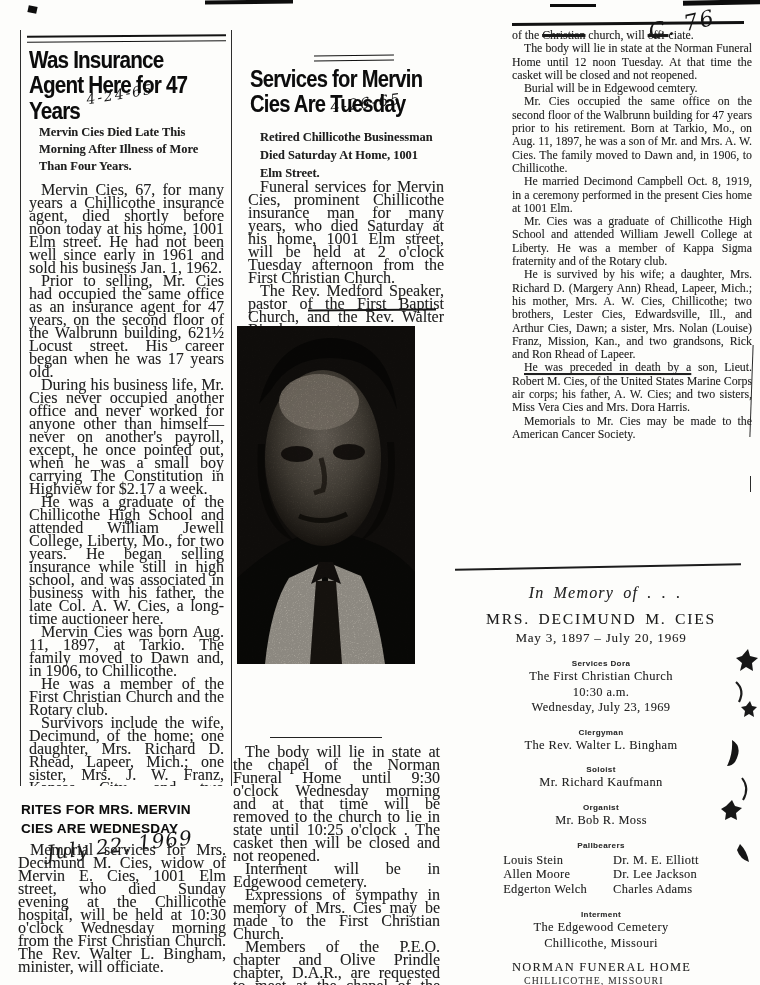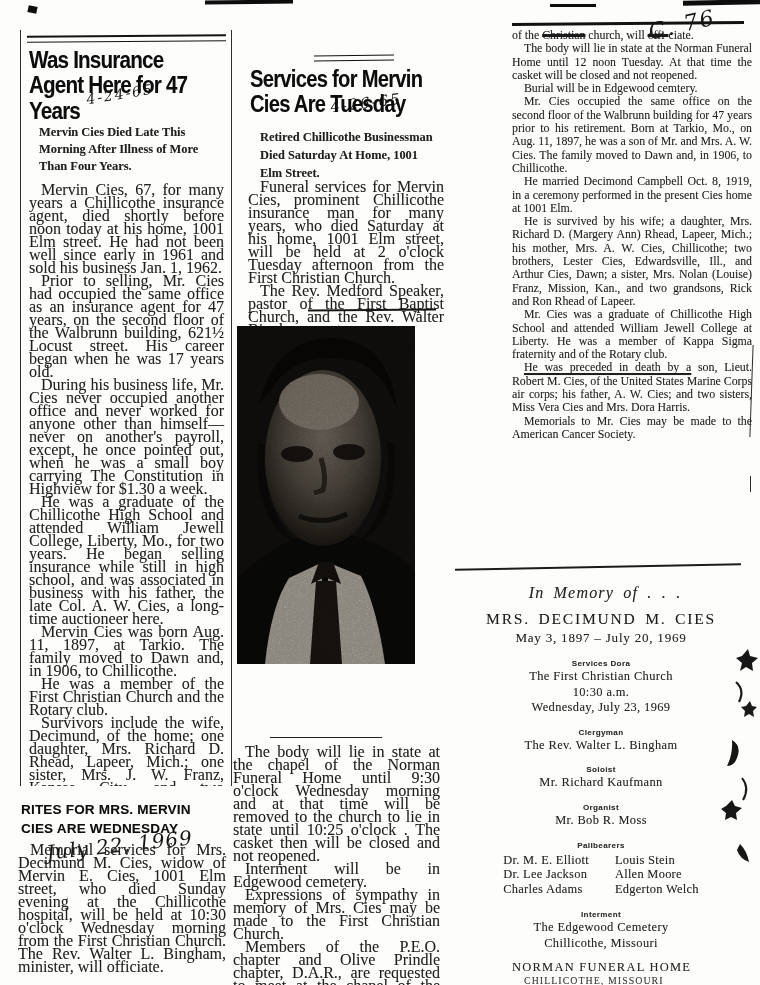--- a/index.html
+++ b/index.html
@@ -101,21 +101,21 @@
   <div class="hw hw-mid">4-26-65</div>
   <div class="hw hw-rites">July 22, 1969</div>
 
   <section class="col-left">
     <article class="box1">
       <div class="box-toprule"></div>
       <h1 class="head-left">Was Insurance Agent Here for 47 Years</h1>
       <h2 class="subhead-left">Mervin Cies Died Late This Morning After Illness of More Than Four Years.</h2>
       <p>Mervin Cies, 67, for many years a Chillicothe insurance agent, died shortly before noon today at his home, 1001 Elm street. He had not been well since early in 1961 and sold his business Jan. 1, 1962.</p>
       <p>Prior to selling, Mr. Cies had occupied the same office as an insurance agent for 47 years, on the second floor of the Walbrunn building, 621½ Locust street. His career began when he was 17 years old.</p>
-      <p>During his business life, Mr. Cies never occupied another office and never worked for anyone other than himself—never on another's payroll, except, he once pointed out, when he was a small boy carrying The Constitution in Highview for $1.30 a week.</p>
+      <p>During his business life, Mr. Cies never occupied another office and never worked for anyone other than himself—never on another's payroll, except, he once pointed out, when he was a small boy carrying The Constitution in Highview for $2.17 a week.</p>
       <p>He was a graduate of the Chillicothe High School and attended William Jewell College, Liberty, Mo., for two years. He began selling insurance while still in high school, and was associated in business with his father, the late Col. A. W. Cies, a long-time auctioneer here.</p>
       <p>Mervin Cies was born Aug. 11, 1897, at Tarkio. The family moved to Dawn and, in 1906, to Chillicothe.</p>
       <p>He was a member of the First Christian Church and the Rotary club.</p>
       <p>Survivors include the wife, Decimund, of the home; one daughter, Mrs. Richard D. Rhead, Lapeer, Mich.; one sister, Mrs. J. W. Franz, Kansas City, and two brothers, Arthur Cies of Dawn and Lester Cies of Illinois. He was preceded in death by a son, Robert M. Cies, a second lieutenant in the Marine Air Corps who was killed in action in 1945.</p>
       <p>The body was removed to the Norman Funeral Home where funeral arrangements will be announced later.</p>
       <div class="end-rule"></div>
     </article>
   </section>
 
   <article class="rites">
@@ -174,22 +174,22 @@
     </div>
   </section>
 
   <section class="col-right">
     <div class="right-rule-top"></div>
     <p class="p-first"><span>of the </span><span class="strike">Christian</span><span> church, will </span><span class="strike">offi-</span><span>ciate.</span></p>
     <p>The body will lie in state at the Norman Funeral Home until 12 noon Tuesday. At that time the casket will be closed and not reopened.</p>
     <p>Burial will be in Edgewood cemtery.</p>
     <p>Mr. Cies occupied the same office on the second floor of the Walbrunn building for 47 years prior to his retirement. Born at Tarkio, Mo., on Aug. 11, 1897, he was a son of Mr. and Mrs. A. W. Cies. The family moved to Dawn and, in 1906, to Chillicothe.</p>
     <p>He married Decimond Campbell Oct. 8, 1919, in a ceremony performed in the present Cies home at 1001 Elm.</p>
+    <p>Mr. Cies was a graduate of Chillicothe High School and attended William Jewell College at Liberty. He was a member of Kappa Sigma fraternity and of the Rotary club.</p>
     <p>He is survived by his wife; a daughter, Mrs. Richard D. (Margery Ann) Rhead, Lapeer, Mich.; his mother, Mrs. A. W. Cies, Chillicothe; two brothers, Lester Cies, Edwardsville, Ill., and Arthur Cies, Dawn; a sister, Mrs. Nolan (Louise) Franz, Mission, Kan., and two grandsons, Rick and Ron Rhead of Lapeer.</p>
-    <p>Mr. Cies was a graduate of Chillicothe High School and attended William Jewell College at Liberty. He was a member of Kappa Sigma fraternity and of the Rotary club.</p>
     <p><span class="uline">He was preceded in death by a</span><span> son, Lieut. Robert M. Cies, of the United States Marine Corps air corps; his father, A. W. Cies; and two sisters, Miss Vera Cies and Mrs. Dora Harris.</span></p>
     <p>Memorials to Mr. Cies may be made to the American Cancer Society.</p>
   </section>
 
   <div class="pen-v"></div>
   <div class="pen-v2"></div>
   <div class="rule-memory"></div>
 
   <section class="memorial">
     <div class="in-memory">In Memory of . . .</div>
@@ -206,28 +206,28 @@
 
     <div class="mem-label">Soloist</div>
     <div class="mem-line">Mr. Richard Kaufmann</div>
 
     <div class="mem-label">Organist</div>
     <div class="mem-line">Mr. Bob R. Moss</div>
 
     <div class="mem-label">Pallbearers</div>
     <div class="pall-cols">
       <div class="pall-col">
+        <div>Louis Stein</div>
+        <div>Allen Moore</div>
+        <div>Edgerton Welch</div>
+      </div>
+      <div class="pall-col">
         <div>Dr. M. E. Elliott</div>
         <div>Dr. Lee Jackson</div>
         <div>Charles Adams</div>
-      </div>
-      <div class="pall-col">
-        <div>Louis Stein</div>
-        <div>Allen Moore</div>
-        <div>Edgerton Welch</div>
       </div>
     </div>
 
     <div class="mem-label">Interment</div>
     <div class="mem-line">The Edgewood Cemetery</div>
     <div class="mem-line">Chillicothe, Missouri</div>
 
     <div class="fh-name">NORMAN FUNERAL HOME</div>
     <div class="fh-city">CHILLICOTHE, MISSOURI</div>
   </section>

